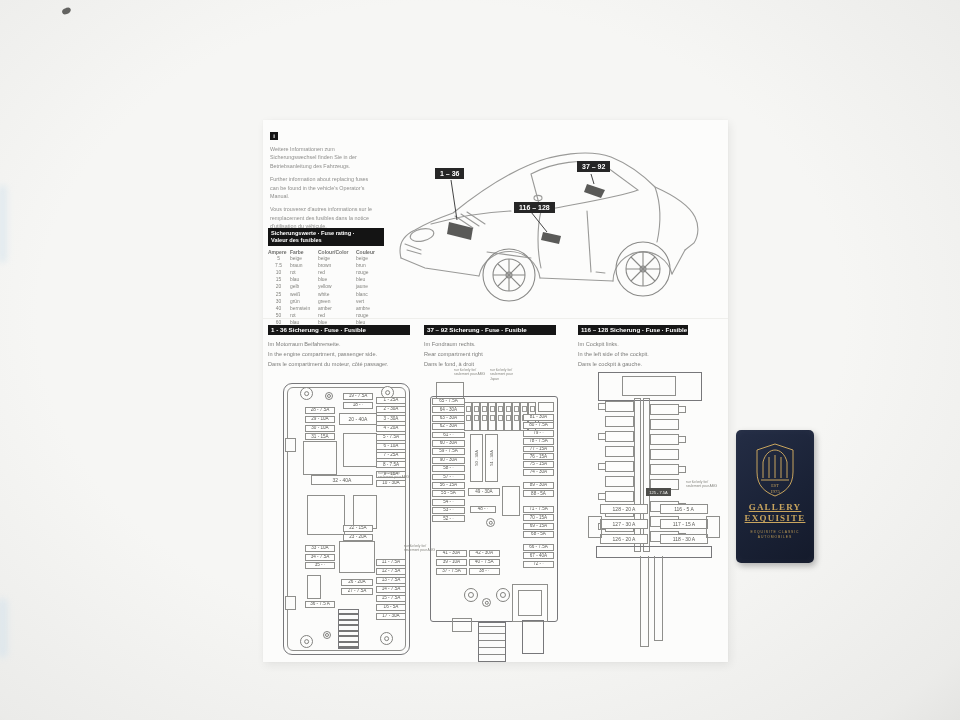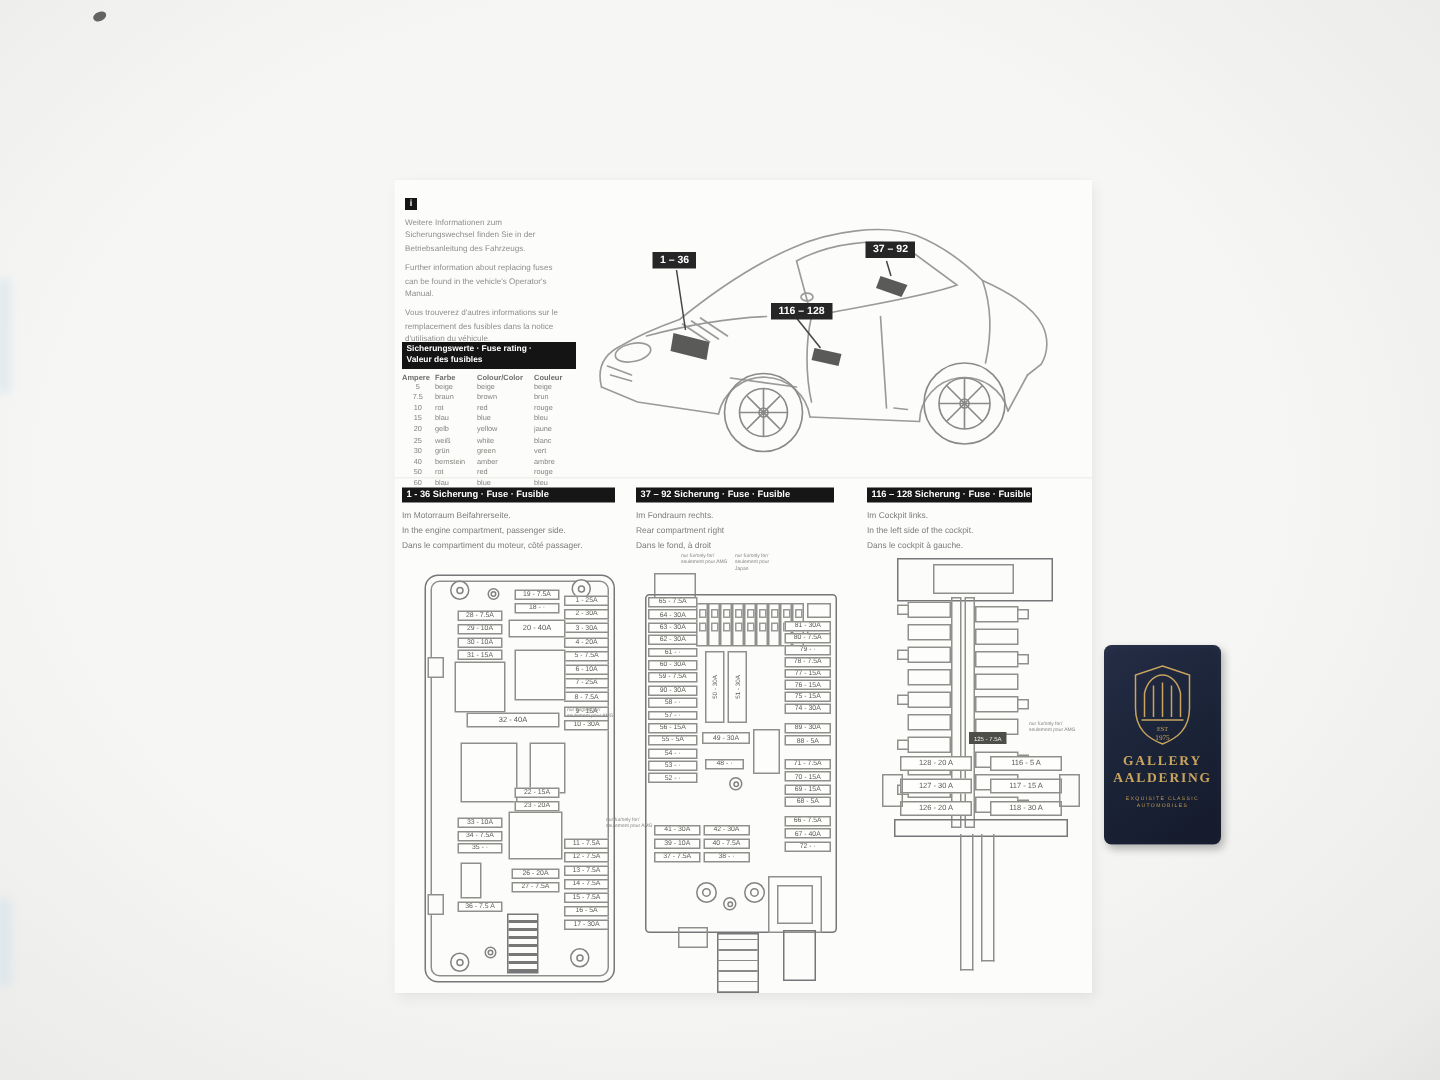--- a/index.html
+++ b/index.html
@@ -91,21 +91,21 @@
   .fb3 .bracket{position:absolute;top:148px;width:12px;height:20px;border:1px solid #8f8f8c;}
   .fb3 .base{position:absolute;left:8px;top:178px;width:114px;height:10px;border:1.1px solid #77777a;}
   .fb3 .leg{position:absolute;top:188px;width:7px;height:90px;border:0.9px solid #8f8f8c;border-top:none;}
 
   
   .booklet{position:absolute;left:736px;top:430px;width:78px;height:133px;border-radius:5px;
       background:linear-gradient(145deg,#242d45 0%,#1a2236 55%,#141a2b 100%);
       box-shadow:2px 3px 6px rgba(0,0,0,.28), inset 0 0 8px rgba(255,255,255,.04);
       color:#c9a55e;text-align:center;}
   .booklet .crest{margin:12px auto 4px auto;display:block;}
-  .bk-title{font-family:"Liberation Serif", serif;font-size:9px;letter-spacing:1.2px;line-height:1.25;font-weight:bold;}
+  .bk-title{font-family:"Liberation Serif", serif;font-size:9px;letter-spacing:1.2px;line-height:1.25;font-weight:bold;text-decoration:underline;}
   .bk-sub{margin-top:5px;font-size:3.4px;letter-spacing:0.9px;line-height:1.7;color:#bd9a55;}
 </style>
 </head>
 <body>
 
 <div class="stage">
 
   <div class="speck"></div>
   <div class="smudge s1"></div>
   <div class="smudge s2"></div>
@@ -530,19 +530,19 @@
       <g fill="none" stroke="#c9a55e" stroke-width="1">
         <path d="M21,2 L39,8 L39,30 C39,44 31,50 21,54 C11,50 3,44 3,30 L3,8 Z"></path>
         <path d="M9,36 L9,20 M15,36 L15,15 M21,36 L21,13 M27,36 L27,15 M33,36 L33,20"></path>
         <path d="M9,20 C11,12 16,8 21,8 C26,8 31,12 33,20"></path>
         <path d="M7,38 L35,38"></path>
       </g>
       <text x="21" y="45" text-anchor="middle" font-size="4.2" fill="#c9a55e" font-family="Liberation Serif, serif">EST</text>
       <text x="21" y="51" text-anchor="middle" font-size="4.8" fill="#c9a55e" font-family="Liberation Serif, serif">1975</text>
     </svg>
     <div class="bk-title">GALLERY</div>
-    <div class="bk-title">AALDERING</div>
+    <div class="bk-title">EXQUISITE</div>
     <div class="bk-sub">
       <div>EXQUISITE CLASSIC</div>
       <div>AUTOMOBILES</div>
     </div>
   </div>
 </div>
 
 </body></html>

